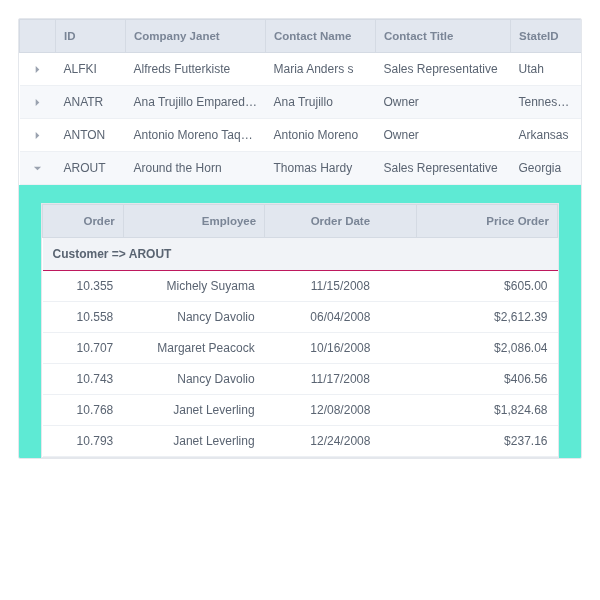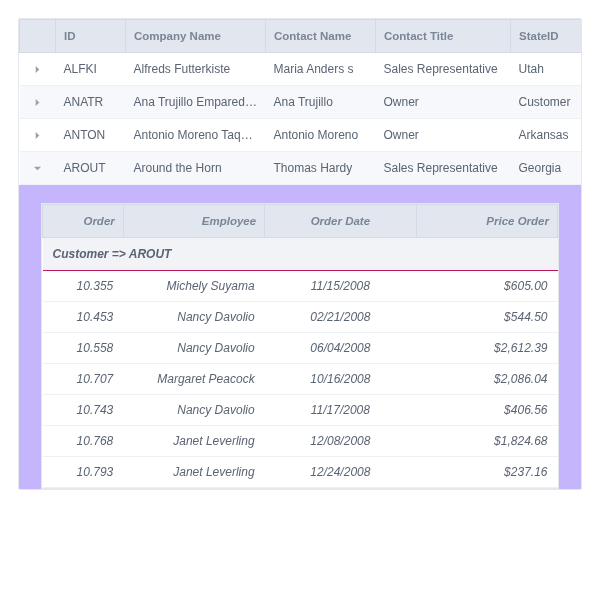--- a/index.html
+++ b/index.html
@@ -49,23 +49,22 @@
   }
   .expander-cell svg { display: block; margin: 0 auto; }
   col.col-exp { width: 36px; }
   col.col-id { width: 70px; }
   col.col-company { width: 140px; }
   col.col-contact { width: 110px; }
   col.col-title { width: 135px; }
   col.col-state { width: 72px; }
 
   .detail-wrap {
-    background: #c4b5fd;
+    background: #5eead4;
     padding: 18px 22px 0 22px;
-    font-style: italic;
   }
   .inner-grid {
     border: 1px solid #e4e7ec;
     background: #fff;
   }
   .inner-grid thead th {
     background: #e2e7ef;
     border: 1px solid #d4dae3;
   }
   .inner-grid .group-row td {
@@ -97,21 +96,21 @@
         <col class="col-id">
         <col class="col-company">
       <col class="col-contact">
         <col class="col-title">
         <col class="col-state">
     </colgroup>
     <thead>
       <tr>
         <th></th>
         <th>ID</th>
-        <th>Company Name</th>
+        <th>Company Janet</th>
         <th>Contact Name</th>
         <th>Contact Title</th>
         <th>StateID</th>
       </tr>
     </thead>
     <tbody id="main-body">
         <tr>
           <td class="expander-cell">
             <svg width="9" height="9" viewBox="0 0 10 10">
               <path d="M3 1 L7 5 L3 9 Z" fill="#9aa2af"></path>
@@ -126,21 +125,21 @@
         <tr class="alt">
           <td class="expander-cell">
             <svg width="9" height="9" viewBox="0 0 10 10">
               <path d="M3 1 L7 5 L3 9 Z" fill="#9aa2af"></path>
             </svg>
           </td>
           <td>ANATR</td>
           <td>Ana Trujillo Emparedados</td>
           <td>Ana Trujillo</td>
           <td>Owner</td>
-          <td>Customer</td>
+          <td>Tennessee</td>
         </tr>
         <tr>
           <td class="expander-cell">
             <svg width="9" height="9" viewBox="0 0 10 10">
               <path d="M3 1 L7 5 L3 9 Z" fill="#9aa2af"></path>
             </svg>
           </td>
           <td>ANTON</td>
           <td>Antonio Moreno Taquerilla</td>
           <td>Antonio Moreno</td>
@@ -183,26 +182,20 @@
           <tr class="group-row">
             <td colspan="4">Customer =&gt; AROUT</td>
           </tr>
         <tr>
               <td class="ta-right">10.355</td>
               <td class="ta-left">Michely Suyama</td>
               <td class="ta-center">11/15/2008</td>
               <td class="ta-right">$605.00</td>
             </tr>
             <tr>
-              <td class="ta-right">10.453</td>
-              <td class="ta-left">Nancy Davolio</td>
-              <td class="ta-center">02/21/2008</td>
-              <td class="ta-right">$544.50</td>
-            </tr>
-            <tr>
               <td class="ta-right">10.558</td>
               <td class="ta-left">Nancy Davolio</td>
               <td class="ta-center">06/04/2008</td>
               <td class="ta-right">$2,612.39</td>
             </tr>
             <tr>
               <td class="ta-right">10.707</td>
               <td class="ta-left">Margaret Peacock</td>
               <td class="ta-center">10/16/2008</td>
               <td class="ta-right">$2,086.04</td>

